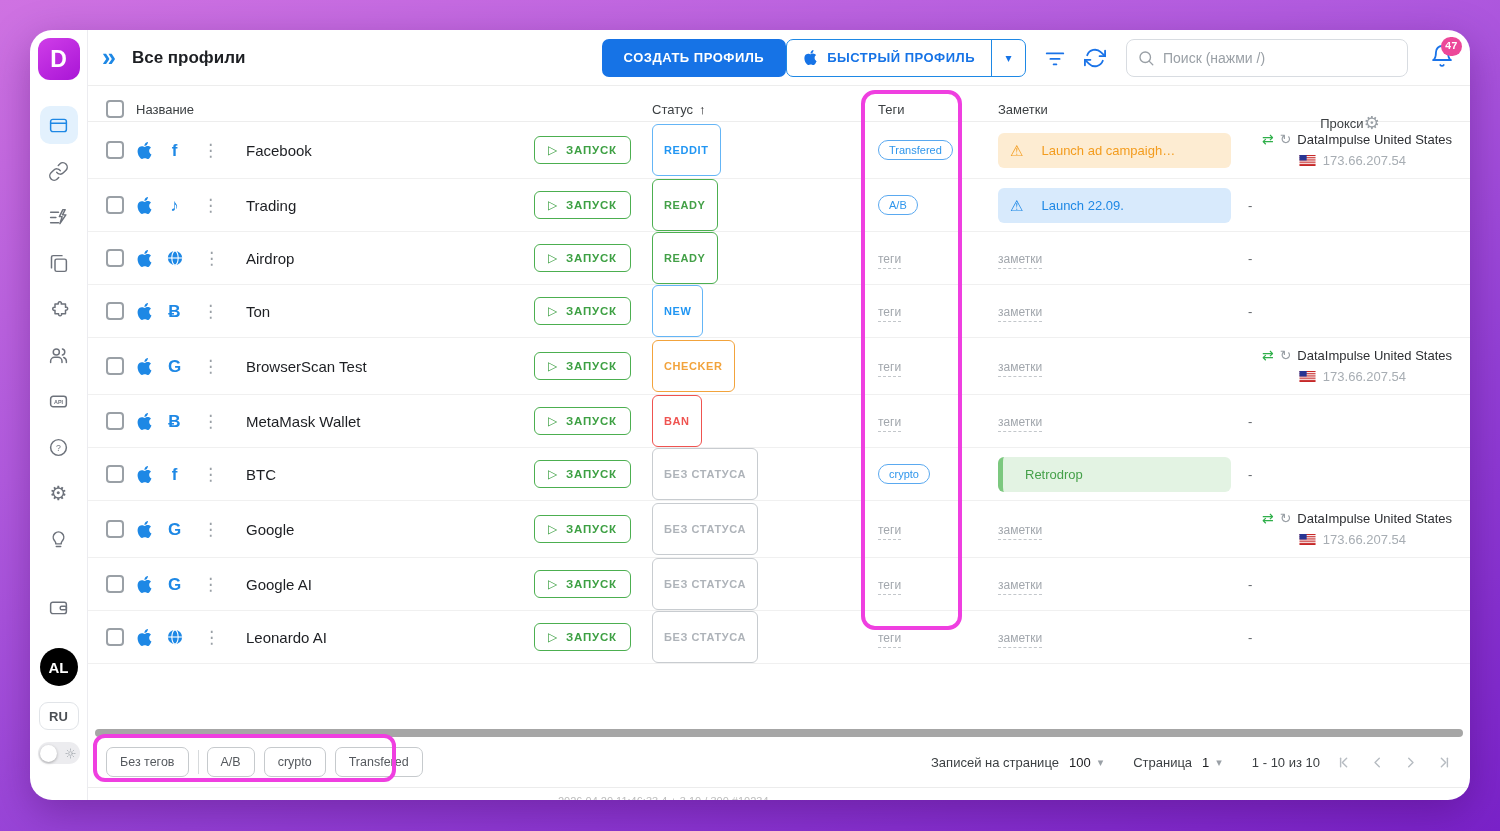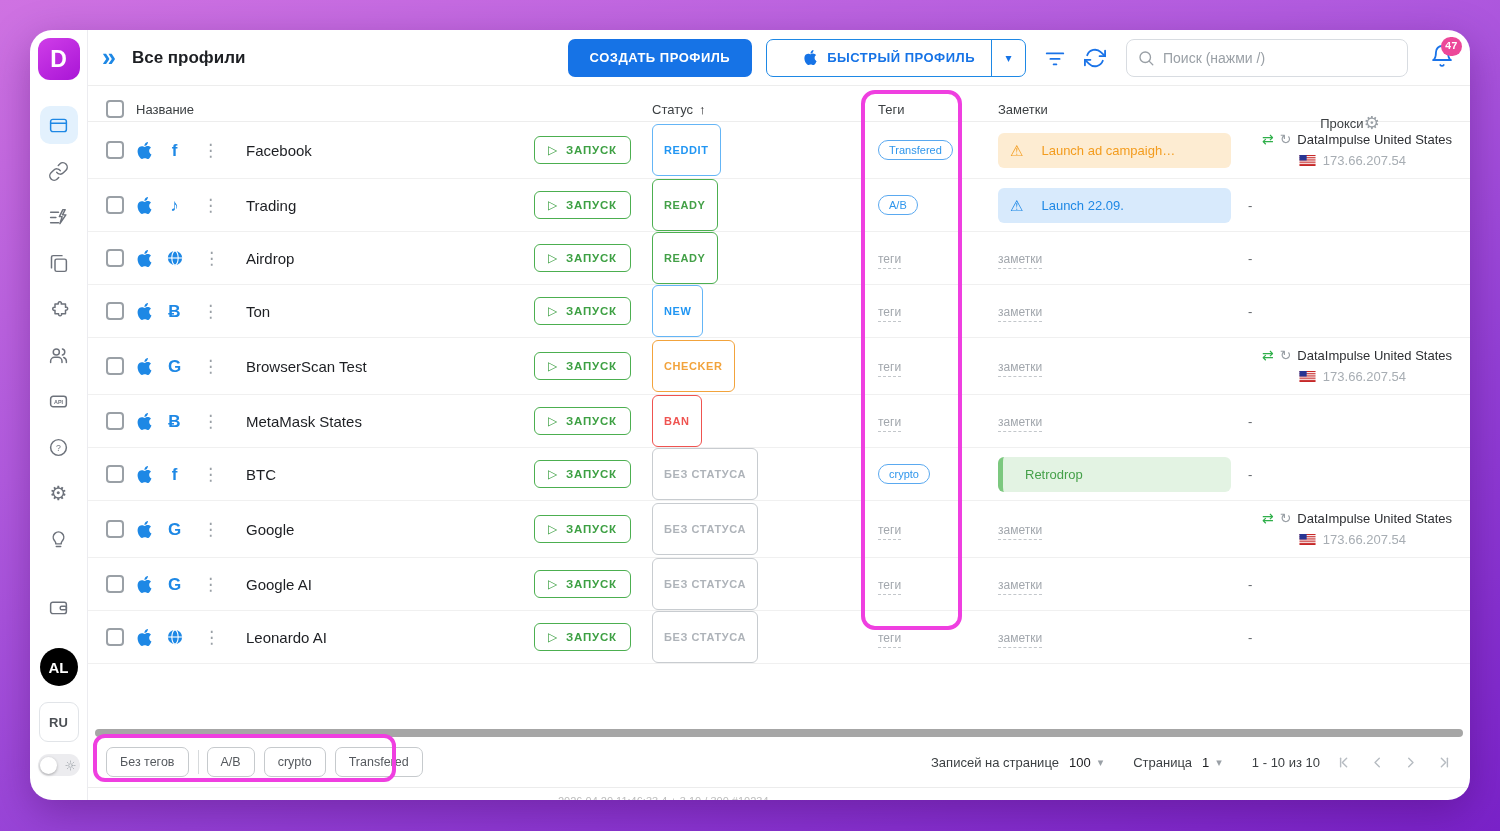--- a/index.html
+++ b/index.html
@@ -16,31 +16,31 @@
 }
 
 .sidebar { width:58px; flex-shrink:0; border-right:1px solid #ececf0; display:flex; flex-direction:column; align-items:center; padding:8px 0 10px; }
 .logo { width:42px; height:42px; border-radius:12px; background:linear-gradient(145deg,#cf3ee8,#a915d6); color:#fff; font-weight:700; font-size:23px; display:flex; align-items:center; justify-content:center; margin-bottom:26px; }
 .side-ic { width:38px; height:38px; border-radius:10px; display:flex; align-items:center; justify-content:center; color:#6d727b; margin-bottom:8px; cursor:pointer; }
 .side-ic svg { width:21px; height:21px; stroke:currentColor; fill:none; stroke-width:1.7; stroke-linecap:round; stroke-linejoin:round; }
 .side-ic.active { background:#e3f1fd; color:#1e88e5; }
 .side-ic .glyph { font-size:20px; line-height:1; }
 .side-gap { margin-top:22px; }
 .avatar { width:38px; height:38px; border-radius:50%; background:#000000; color:#fff; font-size:15px; font-weight:700; display:flex; align-items:center; justify-content:center; margin:14px 0 16px; cursor:pointer; }
-.lang-btn { width:40px; height:40px; border:1px solid #e1e4e8; border-radius:9px; background:#fff; font-size:13px; font-weight:700; color:#4b4f54; display:flex; align-items:center; justify-content:center; cursor:pointer; font-family:inherit; }
+.lang-btn { width:40px; height:28px; border:1px solid #e1e4e8; border-radius:9px; background:#fff; font-size:13px; font-weight:700; color:#4b4f54; display:flex; align-items:center; justify-content:center; cursor:pointer; font-family:inherit; }
 .theme-toggle { margin-top:12px; width:42px; height:22px; border-radius:11px; background:#ececef; position:relative; display:flex; align-items:center; cursor:pointer; }
 .theme-knob { width:17px; height:17px; border-radius:50%; background:#fff; box-shadow:0 1px 3px rgba(0,0,0,.3); position:absolute; left:2px; }
 .theme-toggle svg { position:absolute; right:4px; width:11px; height:11px; stroke:#a3a8ae; stroke-width:1.6; fill:none; stroke-linecap:round; }
 
 .main { flex:1; display:flex; flex-direction:column; min-width:0; }
 .topbar { height:56px; flex-shrink:0; display:flex; align-items:center; padding:0 16px 0 14px; border-bottom:1px solid #ededed; }
 .collapse { color:#1e88e5; font-size:25px; font-weight:600; cursor:pointer; line-height:1; }
 .page-title { font-size:17px; font-weight:700; color:#1d1f23; margin-left:16px; }
 .btn-create { margin-left:auto; background:#1673e6; border:none; color:#fff; font-family:inherit; font-size:13px; font-weight:700; letter-spacing:.5px; padding:0 22px; height:38px; border-radius:7px; cursor:pointer; }
-.quick-group { display:flex; height:38px; border:1.5px solid #1e88e5; border-radius:7px; margin-left:14px; overflow:hidden; background:#fff;padding-left:20px; }
+.quick-group { display:flex; height:38px; border:1.5px solid #1e88e5; border-radius:7px; margin-left:0; overflow:hidden; background:#fff; }
 .btn-quick { display:flex; align-items:center; gap:9px; padding:0 16px; color:#1673e6; font-family:inherit; font-size:13px; font-weight:700; letter-spacing:.5px; background:none; border:none; cursor:pointer; }
 .btn-quick svg { width:15px; height:15px; fill:#1673e6; }
 .quick-caret { width:34px; border:none; border-left:1.5px solid #1e88e5; background:none; color:#1673e6; font-size:12px; cursor:pointer; }
 .icon-btn { background:none; border:none; cursor:pointer; margin-left:18px; display:flex; align-items:center; }
 .icon-btn svg { width:22px; height:22px; stroke:#1a73e8; fill:none; stroke-width:2; stroke-linecap:round; stroke-linejoin:round; }
 .search-box { position:relative; margin-left:20px; }
 .search-box svg { position:absolute; left:11px; top:10px; width:18px; height:18px; stroke:#9aa0a6; fill:none; stroke-width:1.8; stroke-linecap:round; }
 .search-box input { width:282px; height:38px; border:1px solid #d8dce1; border-radius:8px; padding:0 12px 0 36px; font-family:inherit; font-size:14px; color:#333; outline:none; }
 .search-box input::placeholder { color:#9aa0a6; }
 .bell-wrap { position:relative; margin-left:22px; cursor:pointer; }
@@ -453,21 +453,21 @@
   </div>
         <div class="grid-row row">
     <span class="cb"></span>
     <span class="icons-cell">
       <svg class="apple-ic" viewBox="0 0 24 24">
               <path d="M12.152 6.896c-.948 0-2.415-1.078-3.96-1.04-2.04.027-3.91 1.183-4.961 3.014-2.117 3.675-.546 9.103 1.519 12.09 1.013 1.454 2.208 3.09 3.792 3.039 1.52-.065 2.09-.987 3.935-.987 1.831 0 2.35.987 3.96.948 1.637-.026 2.676-1.48 3.676-2.948 1.156-1.688 1.636-3.325 1.662-3.415-.039-.013-3.182-1.221-3.22-4.857-.026-3.04 2.48-4.494 2.597-4.559-1.429-2.09-3.623-2.324-4.39-2.376-2-.156-3.675 1.09-4.61 1.09zM15.53 3.83c.843-1.012 1.4-2.427 1.245-3.83-1.207.052-2.662.805-3.532 1.818-.78.896-1.454 2.338-1.273 3.714 1.338.104 2.715-.688 3.56-1.702"></path>
             </svg>
       <span class="platform-glyph">Ƀ</span>
       <span class="dots">⋮</span>
     </span>
-    <span class="pname-cell">MetaMask States</span>
+    <span class="pname-cell">MetaMask Wallet</span>
     <span><button class="launch">
               <span class="play">▷</span>
               <span>ЗАПУСК</span>
             </button></span>
     <span><span class="badge st-red">BAN</span></span>
     <span>
       
       <span class="ph">теги</span>
     </span>
     <span>

